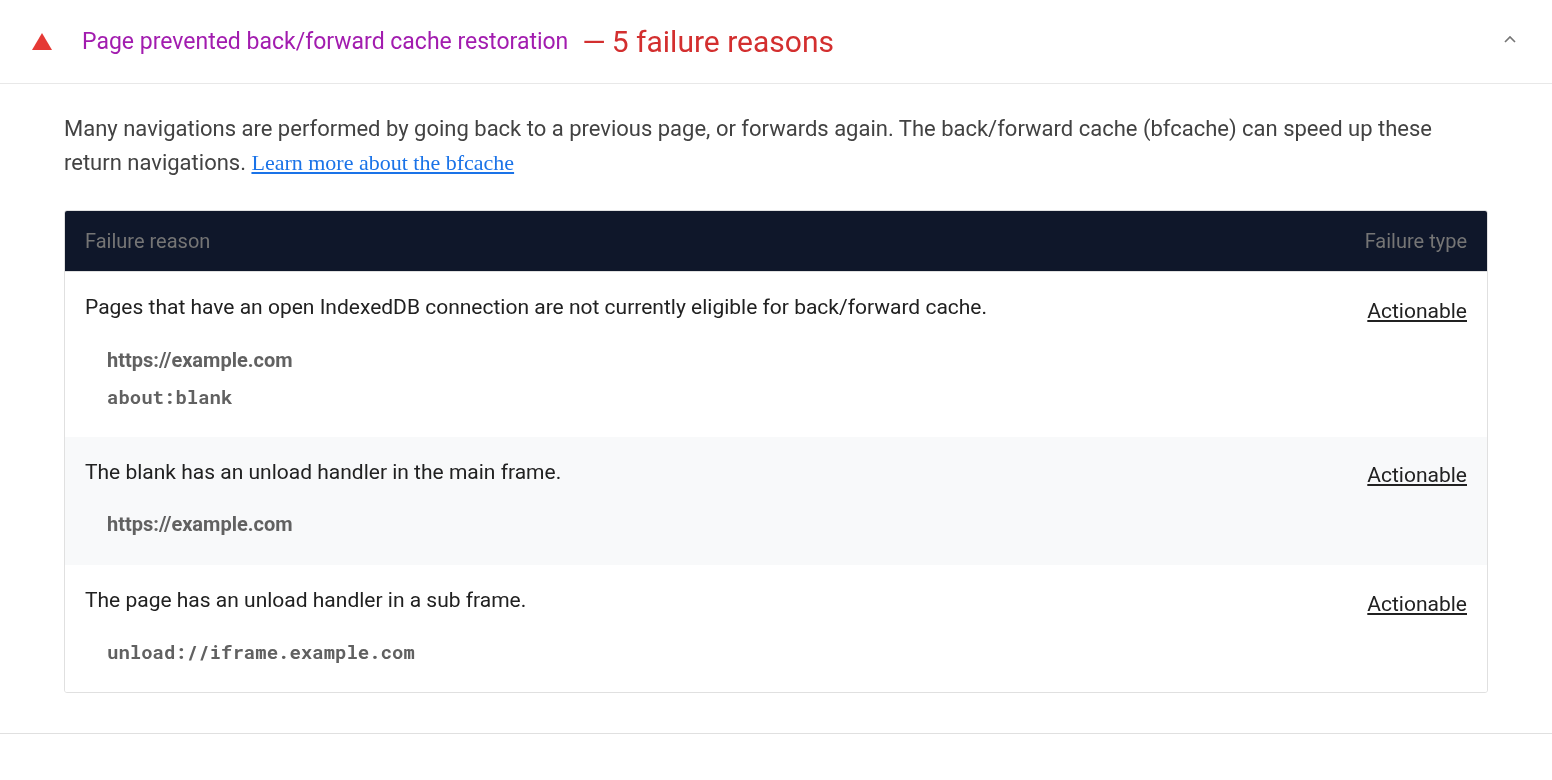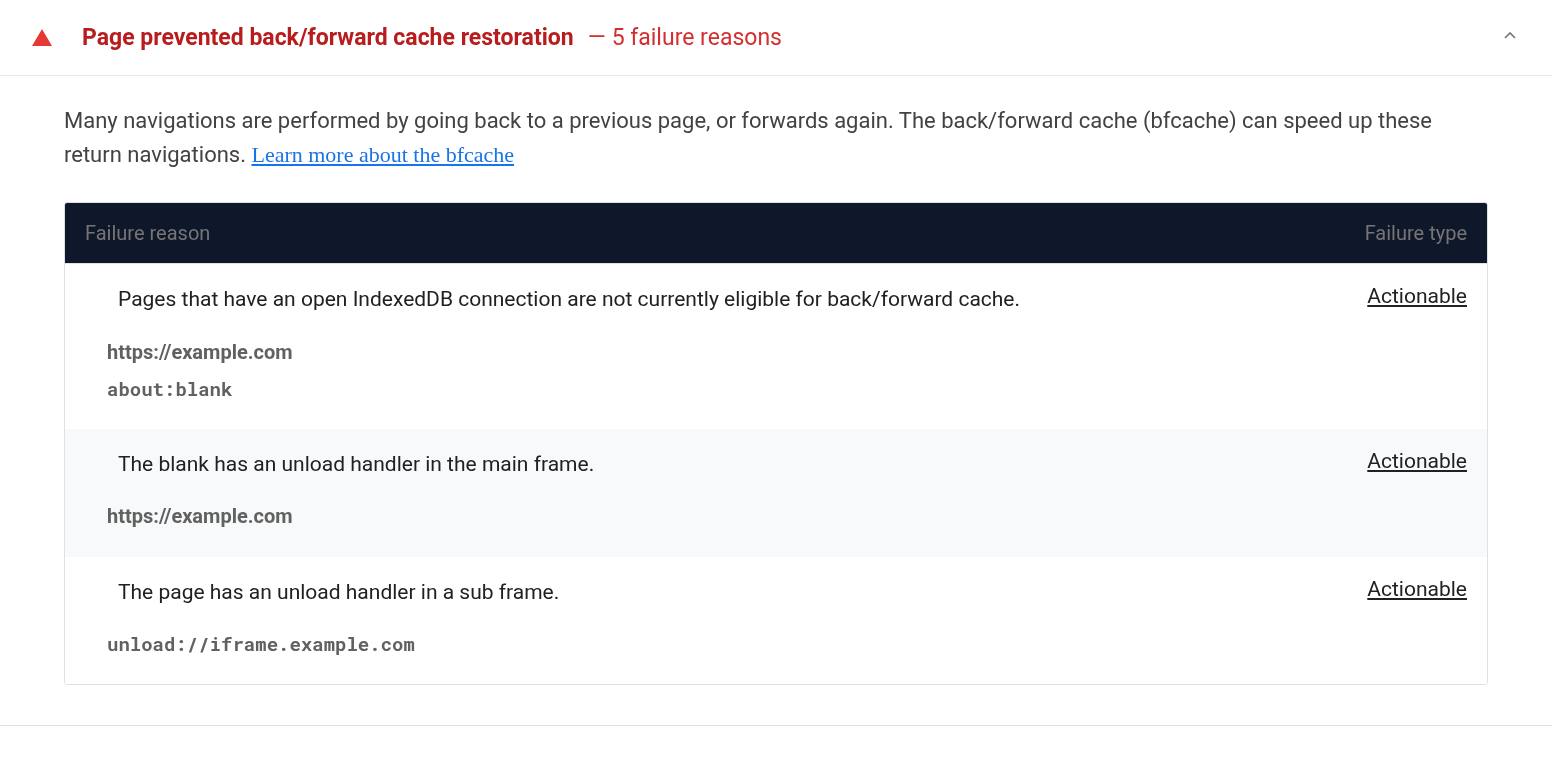--- a/index.html
+++ b/index.html
@@ -28,25 +28,25 @@
       width: 0;
       height: 0;
       border-left: 10px solid transparent;
       border-right: 10px solid transparent;
       border-bottom: 17px solid #e53935;
       margin-right: 30px;
       flex-shrink: 0;
     }
     .audit-title {
       font-size: 23px;
-      font-weight: 700;
-      color: #b91c1c;
+      font-weight: 400;
+      color: #a21caf;
     }
     .audit-subtitle {
-      font-size: 23px;
+      font-size: 30px;
       font-weight: 400;
       color: #d32f2f;
       margin-left: 14px;
     }
     .subtitle-dash {
       color: #d32f2f;
       margin-right: 6px;
     }
     .chevron {
       position: absolute;
@@ -94,23 +94,22 @@
     }
     .table-row:nth-child(even) {
       background: #f8f9fa;
     }
     .table-row:nth-child(odd) {
       background: #fff;
     }
     .row-top {
       display: flex;
       justify-content: space-between;
-      align-items: flex-start;
+      align-items: flex-end;
       gap: 24px;
-      margin-left: 33px;
     }
     .reason-text {
       font-size: 21px;
       color: #212121;
       line-height: 1.45;
       flex: 1;
     }
     .failure-type {
       font-size: 21px;
       color: #212121;

